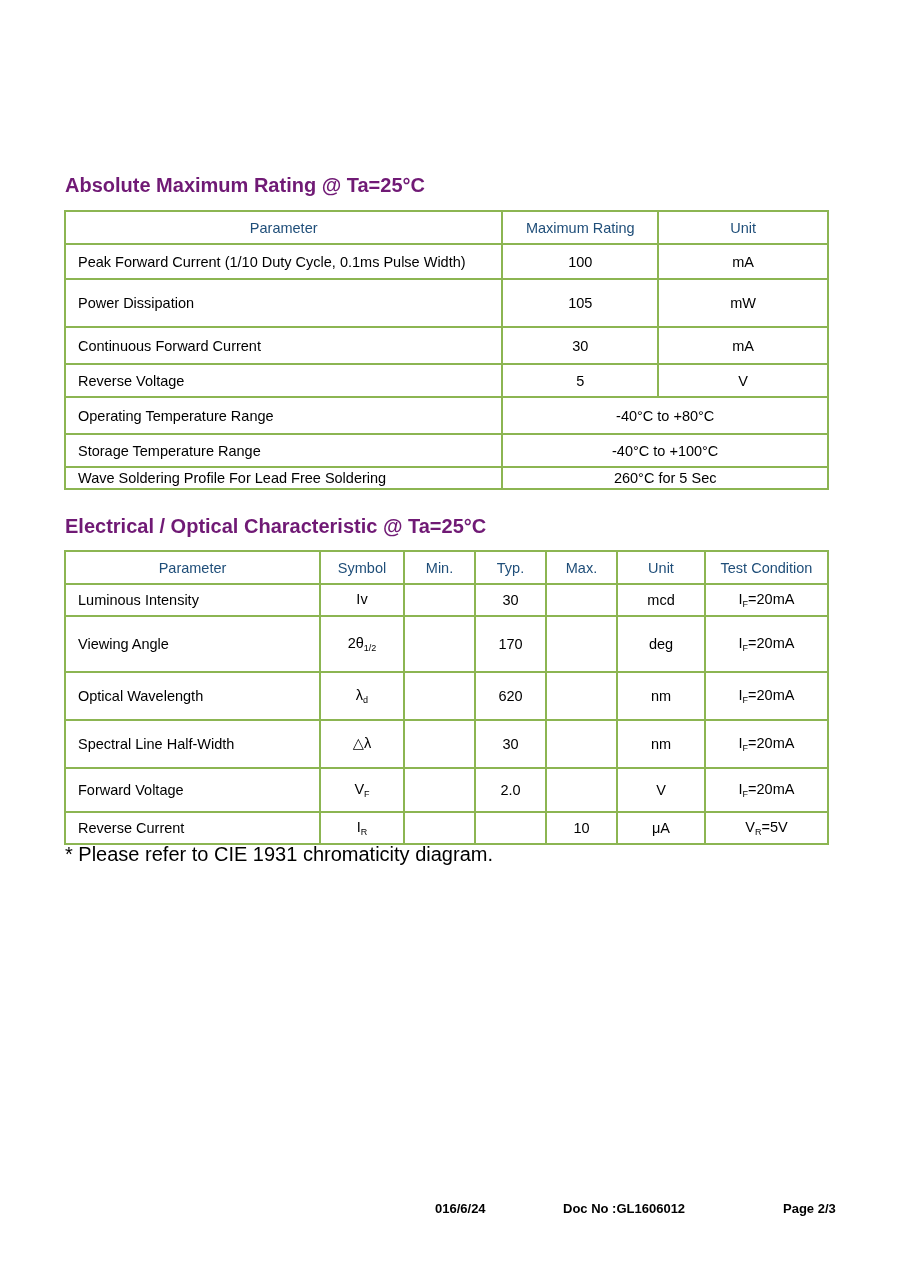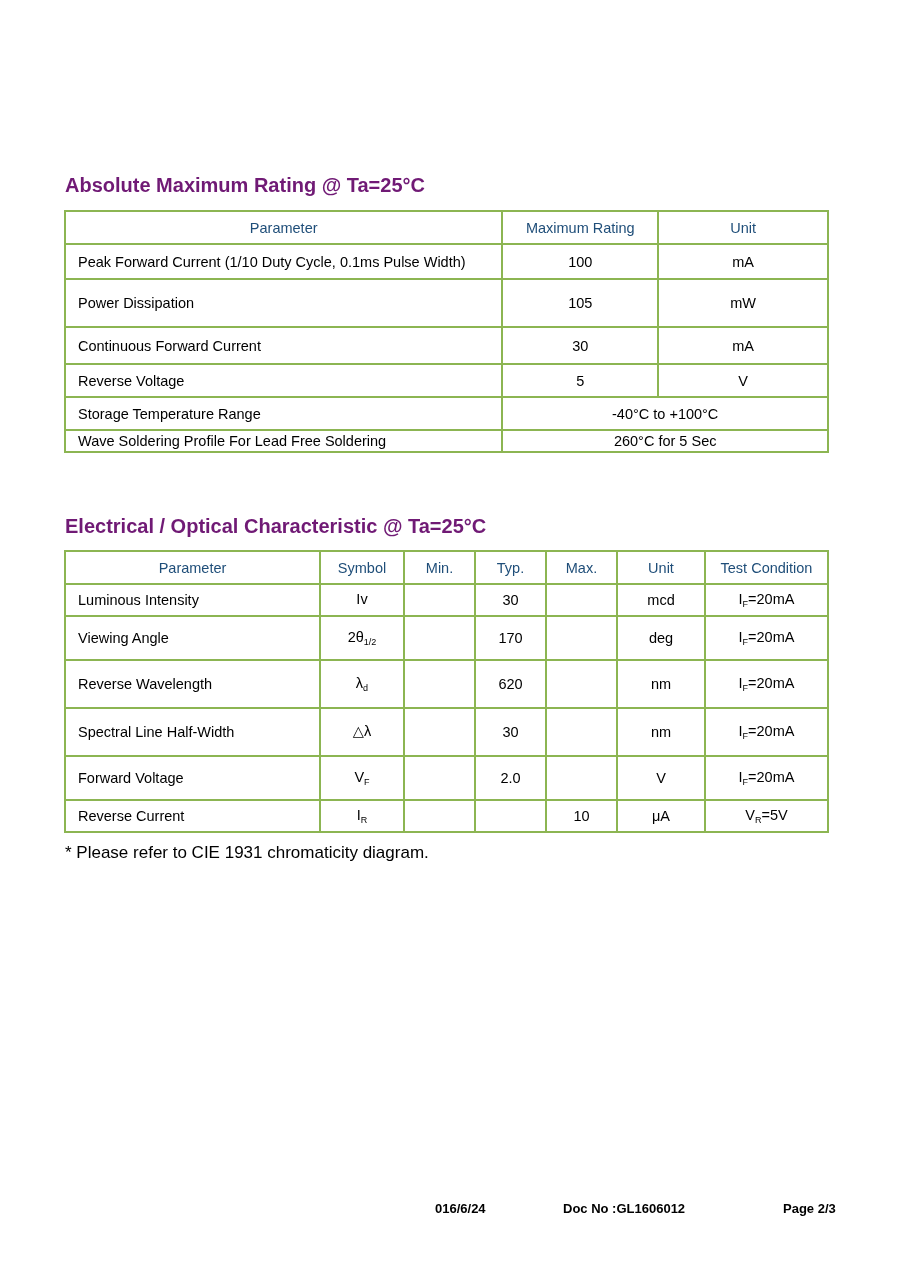--- a/index.html
+++ b/index.html
@@ -4,21 +4,21 @@
   <style>
     html, body { margin: 0; padding: 0; background: #ffffff; }
     body { width: 900px; height: 1273px; position: relative; font-family: "Liberation Sans", sans-serif; color: #000; }
     .section-title { position: absolute; left: 65px; font-size: 20px; font-weight: bold; color: #701a75; margin: 0; }
     table { position: absolute; left: 64px; border-collapse: collapse; font-size: 14.5px; }
     td, th { border: 2px solid #8cb552; padding: 0; font-weight: normal; }
     th { color: #1f4e79; text-align: center; }
     td { text-align: center; }
     td.param { text-align: left; padding-left: 12px; }
     sub { font-size: 9px; vertical-align: -3px; }
-    .note { position: absolute; left: 65px; top: 843px; font-size: 17px; }
+    .note { position: absolute; left: 65px; top: 843px; font-size: 20px; }
     .footer { position: absolute; top: 1201px; font-size: 13px; font-weight: bold; }
   </style>
 </head>
 <body>
 
 <h2 class="section-title" style="top:174px;">Absolute Maximum Rating @ Ta=25°C</h2>
 
 <table style="top:210px; width:765px;">
   <colgroup>
       <col style="width:438px">
@@ -43,20 +43,24 @@
   </tr>
   <tr style="height:37px;">
     <td class="param">Continuous Forward Current</td>
     <td>30</td>
     <td>mA</td>
   </tr>
   <tr style="height:33px;">
     <td class="param">Reverse Voltage</td>
     <td>5</td>
     <td>V</td>
+  </tr>
+  <tr style="height:37px;">
+    <td class="param">Operating Temperature Range</td>
+    <td colspan="2">-40°C to +80°C</td>
   </tr>
   <tr style="height:33px;">
     <td class="param">Storage Temperature Range</td>
     <td colspan="2">-40°C to +100°C</td>
   </tr>
   <tr style="height:22px;">
     <td class="param">Wave Soldering Profile For Lead Free Soldering</td>
     <td colspan="2">260°C for 5 Sec</td>
   </tr>
 </tbody>
@@ -86,31 +90,31 @@
   </tr>
   <tr style="height:32px;">
     <td class="param">Luminous Intensity</td>
     <td><span>Iv</span><sub></sub></td>
     <td></td>
     <td>30</td>
     <td></td>
     <td>mcd</td>
     <td><span>I</span><sub>F</sub><span>=20mA</span></td>
   </tr>
-  <tr style="height:44px;">
+  <tr style="height:56px;">
     <td class="param">Viewing Angle</td>
     <td><span>2θ</span><sub>1/2</sub></td>
     <td></td>
     <td>170</td>
     <td></td>
     <td>deg</td>
     <td><span>I</span><sub>F</sub><span>=20mA</span></td>
   </tr>
   <tr style="height:48px;">
-    <td class="param">Reverse Wavelength</td>
+    <td class="param">Optical Wavelength</td>
     <td><span>λ</span><sub>d</sub></td>
     <td></td>
     <td>620</td>
     <td></td>
     <td>nm</td>
     <td><span>I</span><sub>F</sub><span>=20mA</span></td>
   </tr>
   <tr style="height:48px;">
     <td class="param">Spectral Line Half-Width</td>
     <td><span>△λ</span><sub></sub></td>

